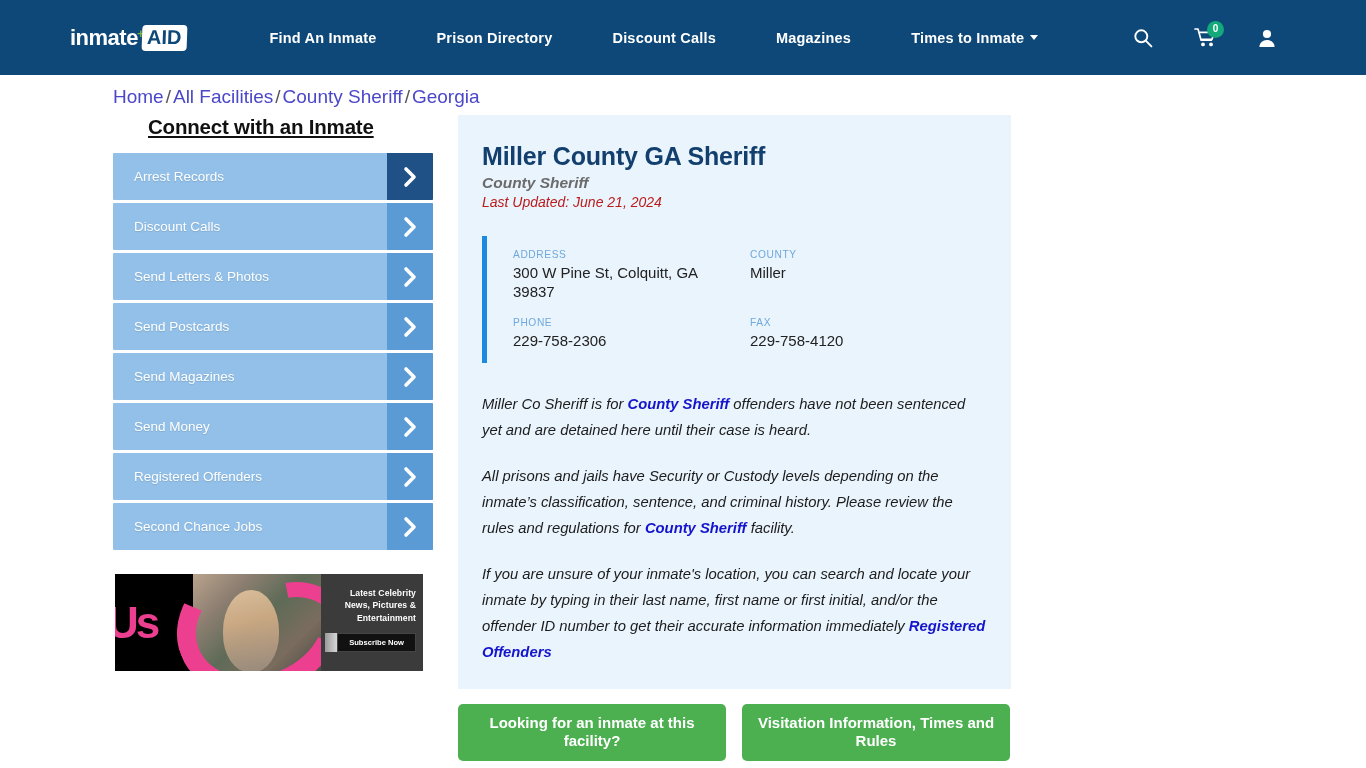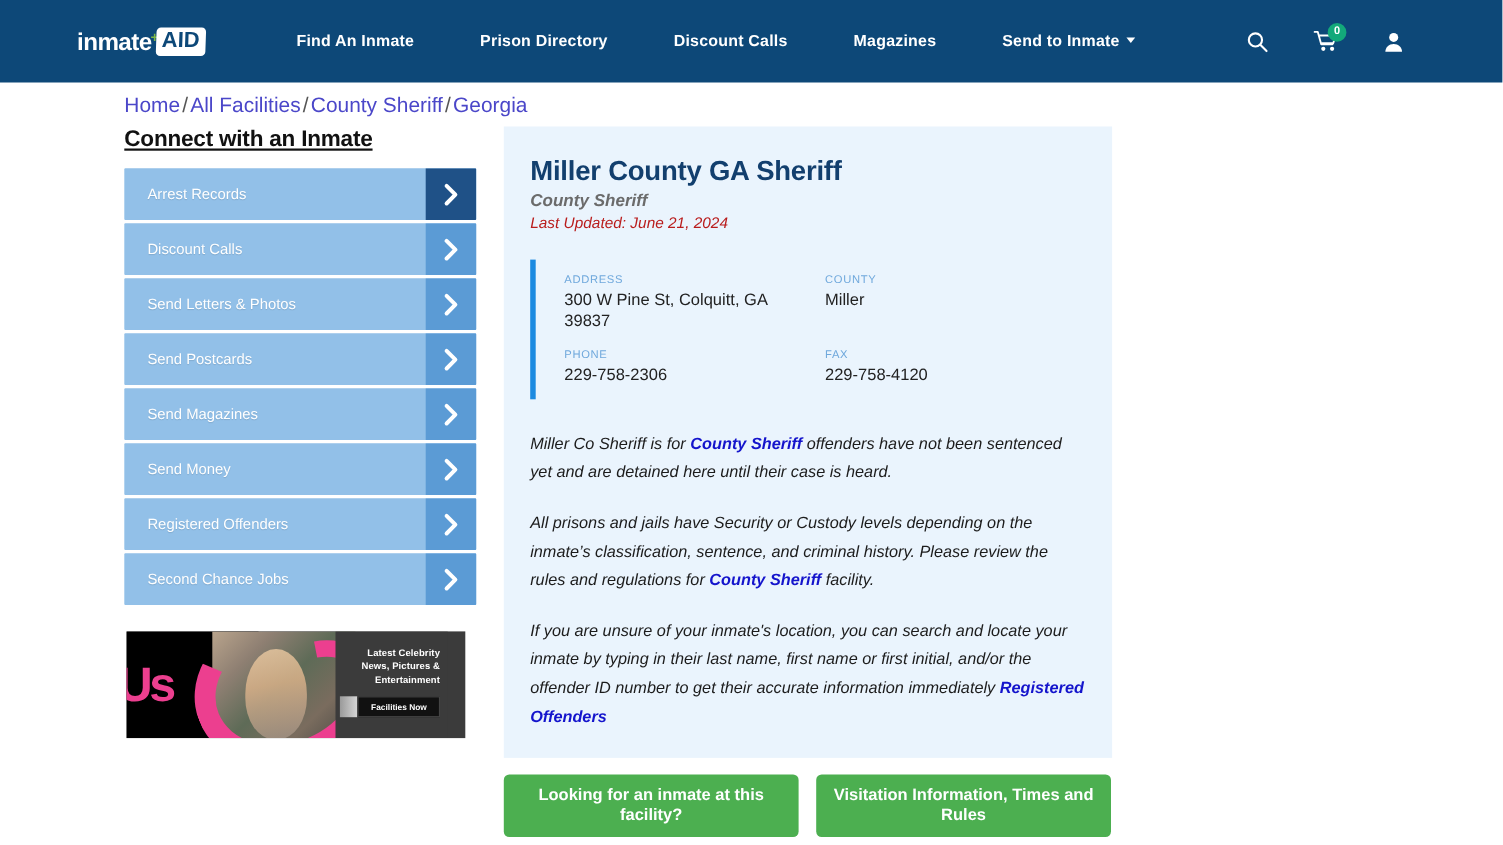--- a/index.html
+++ b/index.html
@@ -109,20 +109,21 @@
     padding-left: 113px;
   }
 
   
   .sidebar { width: 320px; flex: 0 0 320px; }
   .sidebar-title {
     font-size: 20.5px; font-weight: bold; color: #111111;
     text-decoration: underline;
     margin-bottom: 14px;
     letter-spacing: -0.2px;
+    margin-left: 35px;
   }
   .side-btn {
     display: flex; align-items: stretch;
     width: 320px; height: 47px;
     background: #92c0e8;
     margin-bottom: 3px;
     cursor: pointer;
     border-radius: 1px;
     overflow: hidden;
   }
@@ -194,21 +195,21 @@
     position: absolute; left: 122px; top: 8px;
     width: 120px; height: 120px;
     border-radius: 50%;
     border: 15px solid #ec3f8f;
     border-left-color: transparent;
     border-bottom-color: transparent;
     transform: rotate(34deg);
     pointer-events: none;
   }
   .ad-right {
-    position: absolute; right: 16px; top: 0;
+    position: absolute; right: 0; top: 0;
     width: 102px; height: 97px; background: #3b3b3b;
     padding: 13px 7px 0 4px;
     text-align: right;
   }
   .ad-copy {
     color: #ffffff; font-size: 8.6px; font-weight: bold;
     line-height: 1.45; letter-spacing: 0.1px;
   }
   .ad-cta {
     margin-top: 9px;
@@ -298,21 +299,21 @@
   <div class="logo-wrap">
     <span class="logo-text"><span>inmate</span><span class="logo-plus">+</span></span>
       <span class="logo-aid">AID</span>
   </div>
 
   <div class="nav-links">
     <a class="nav-item"><span>Find An Inmate</span></a>
     <a class="nav-item"><span>Prison Directory</span></a>
     <a class="nav-item"><span>Discount Calls</span></a>
     <a class="nav-item"><span>Magazines</span></a>
-    <a class="nav-item"><span>Send to Inmate</span><span class="caret-down"></span></a>
+    <a class="nav-item"><span>Times to Inmate</span><span class="caret-down"></span></a>
   </div>
 
   <div class="nav-icons">
     <div class="icon-btn search-btn">
       <svg width="20" height="20" viewBox="0 0 20 20">
           <circle cx="8.3" cy="8.3" r="6" fill="none" stroke="#ffffff" stroke-width="1.9"></circle>
           <line x1="12.7" y1="12.7" x2="18.4" y2="18.4" stroke="#ffffff" stroke-width="1.9" stroke-linecap="round"></line>
         </svg>
     </div>
     <div class="icon-btn cart-btn">
@@ -423,21 +424,21 @@
         </div>
         <div class="ad-photo"></div>
         <div class="ad-swoosh"></div>
         <div class="ad-swoosh2"></div>
         <div class="ad-right">
           <div class="ad-copy">Latest Celebrity</div>
           <div class="ad-copy">News, Pictures &amp;</div>
           <div class="ad-copy">Entertainment</div>
           <div class="ad-cta">
             <div class="ad-cta-grad"></div>
-            <div class="ad-cta-btn">Facilities Now</div>
+            <div class="ad-cta-btn">Subscribe Now</div>
           </div>
         </div>
       </div>
     </div>
 
     <div class="main-col">
 
       <div class="fac-card">
         <div class="fac-title">Miller County GA Sheriff</div>
         <div class="fac-sub">County Sheriff</div>

